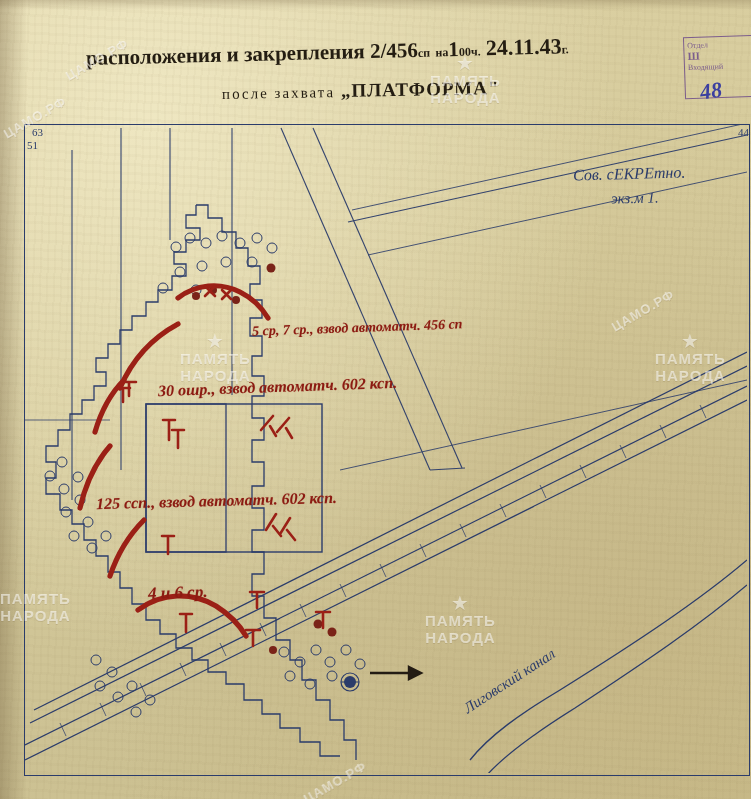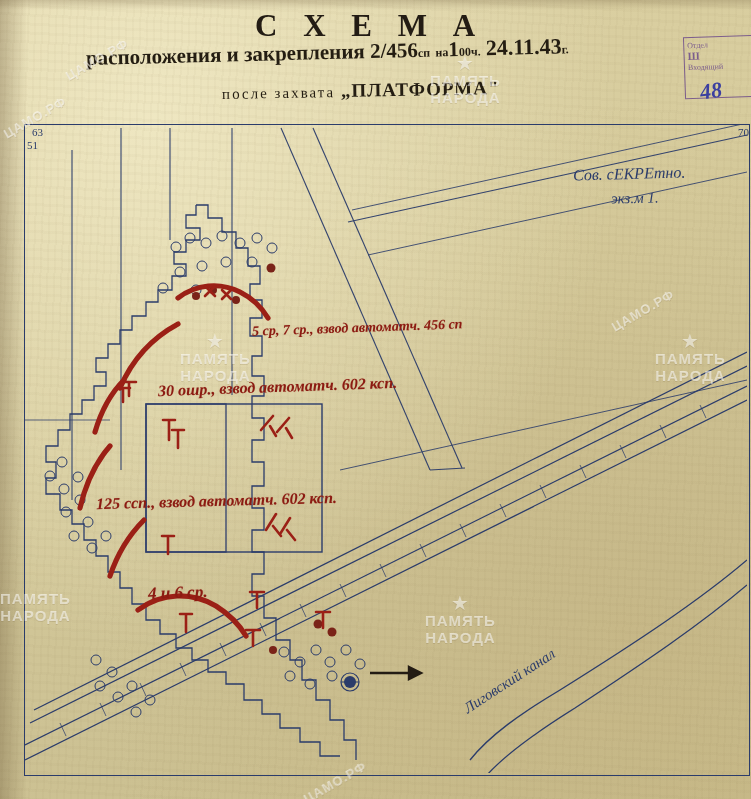--- a/index.html
+++ b/index.html
@@ -122,21 +122,20 @@
   .wm.rot{transform:rotate(-30deg);}
 </style>
 </head>
 <body>
 
 <div class="paper"></div>
 <div class="edge-left"></div>
 <div class="edge-top"></div>
 
 <div class="header">
-  <div class="title-main">С Х Е М А</div>
 
   <div class="title-sub1">
     <span>расположения и закрепления 2/456</span><span class="sm">сп</span>
     <span class="sm">на</span><span>1</span><span class="sm">00</span><span class="sm">ч.</span>
     <span class="date">24.11.43</span><span class="sm">г.</span>
   </div>
 
   <div class="title-sub2">
     <span>после захвата</span>
     <span class="big">„ПЛАТФОРМА"</span>
@@ -146,21 +145,21 @@
     <div>Отдел</div>
     <div class="s2">Ш</div>
     <div>Входящий</div>
   </div>
   <div class="stamp-num">48</div>
 </div>
 
 <div class="frame"></div>
 <div class="coord tl">63</div>
 <div class="coord tl2">51</div>
-<div class="coord tr">70</div>
+<div class="coord tr">44</div>
 
 <div class="secret">Сов. сЕКРЕтно.</div>
 <div class="secret2">экз.м 1.</div>
 
 <svg class="maplayer" viewBox="0 0 751 799">
   <defs>
     <clipPath id="frameclip">
         <rect x="25" y="125" width="722" height="648"></rect>
       </clipPath>
   </defs>

